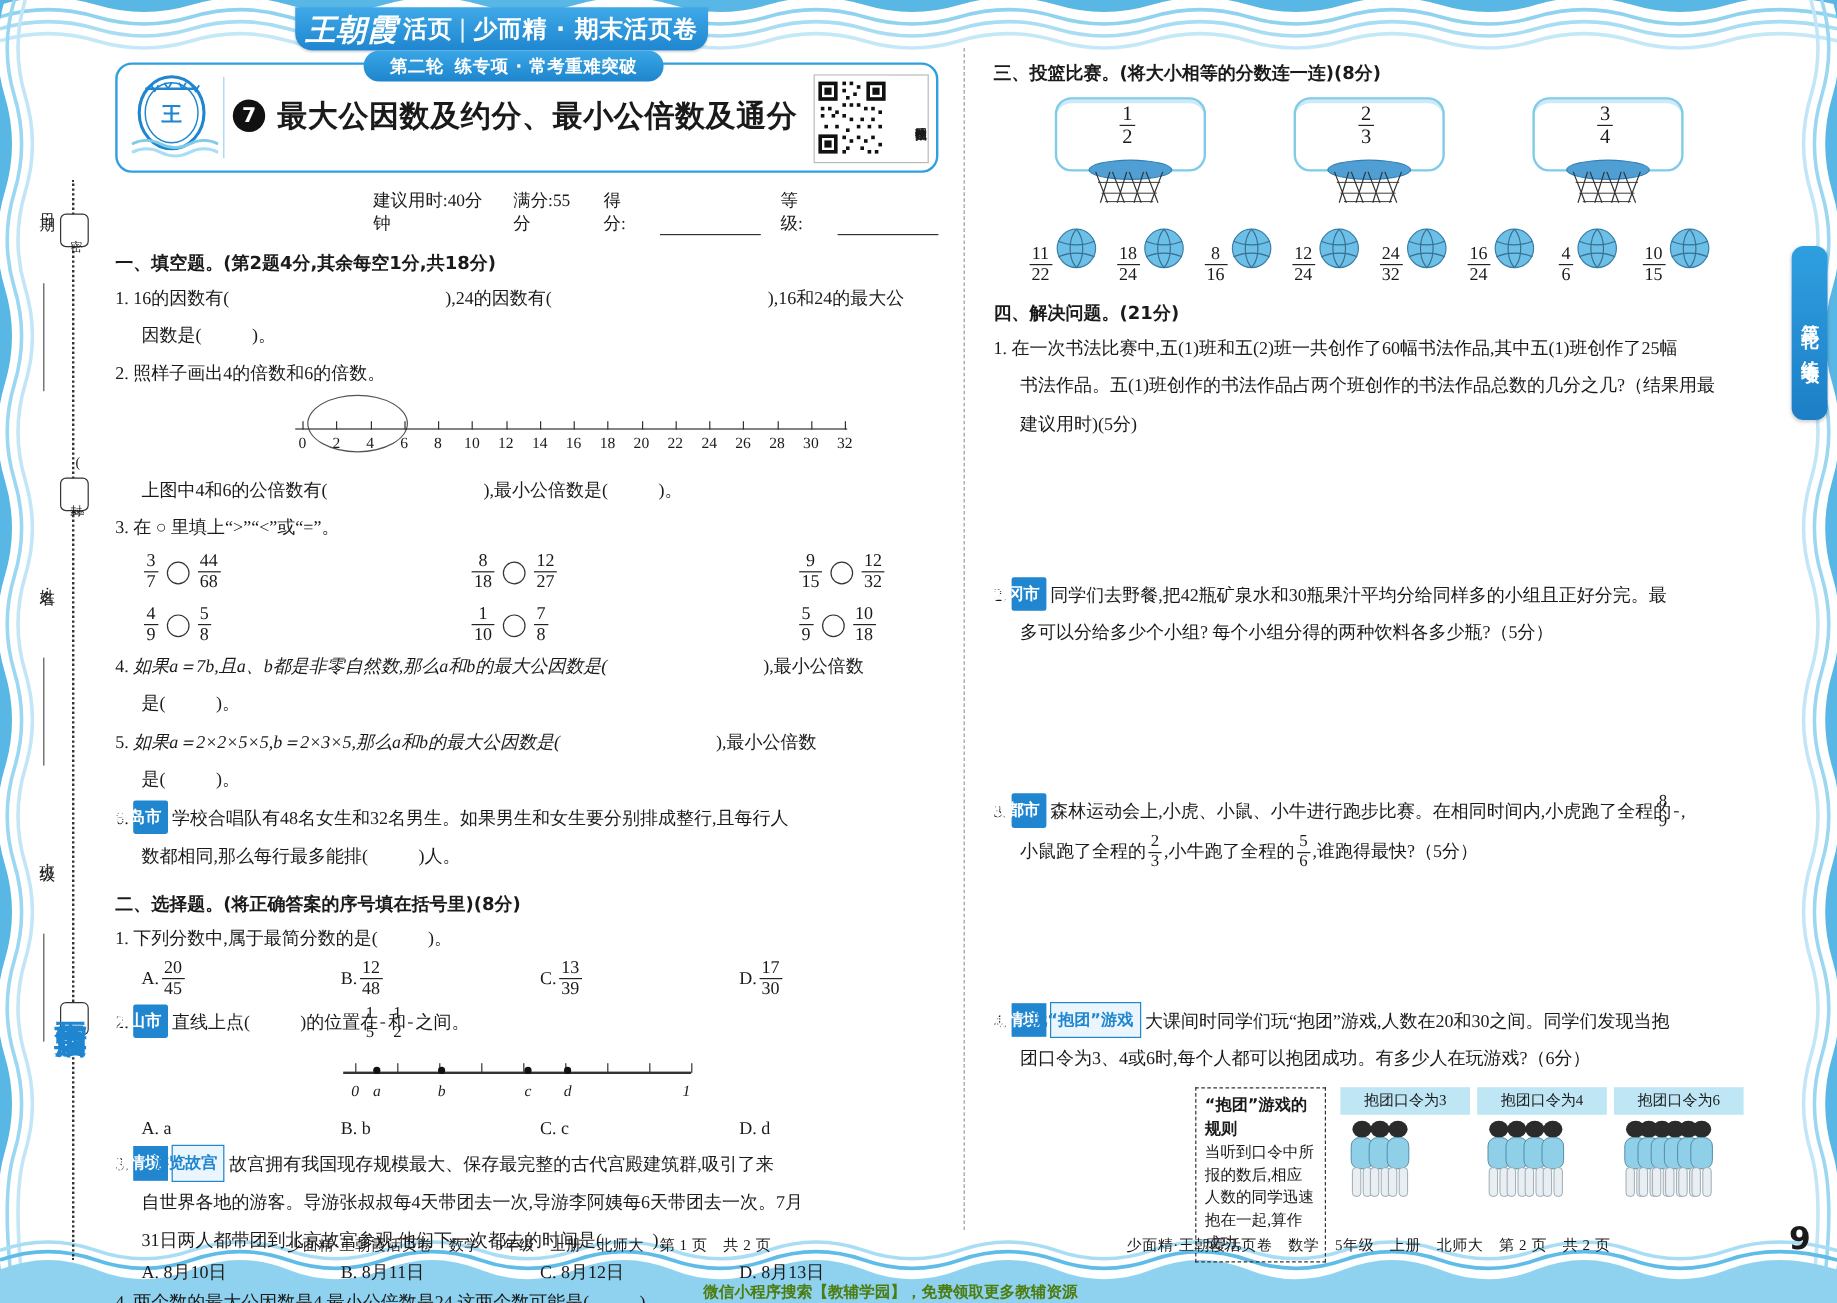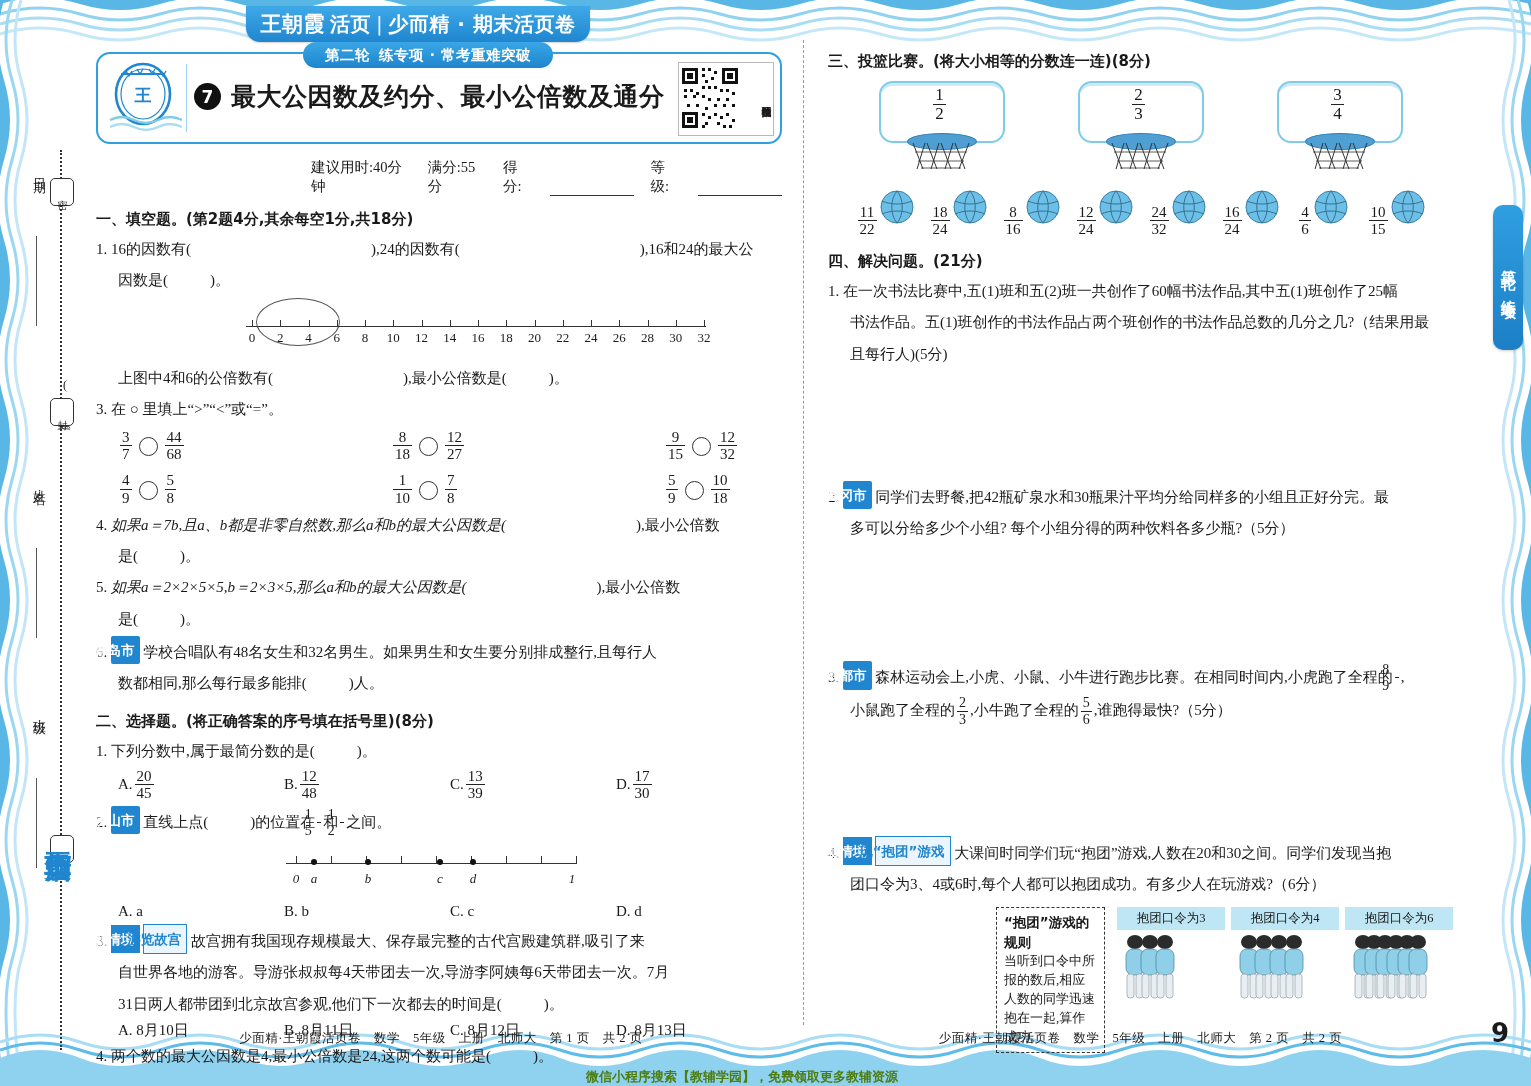--- a/index.html
+++ b/index.html
@@ -23,21 +23,21 @@
     background:linear-gradient(180deg,#3fa9e8 0%,#1f86cf 100%);
     border-radius:0 0 14px 14px;
     display:flex;align-items:center;justify-content:center;
     box-shadow:0 1px 2px rgba(0,0,0,.18);
   }
   .top-banner .brand{
     color:#fff;font-weight:bold;font-size:20px;letter-spacing:.5px;
     font-family:"DejaVu Sans","Liberation Sans",sans-serif;
     display:flex;align-items:center;gap:5px;
   }
-  .top-banner .brand .logo-script{font-size:21px;}
+  .top-banner .brand .logo-script{font-style:italic;font-size:25px;}
   .top-banner .brand .sep{font-weight:400;opacity:.9;}
 
   
   .left-margin{position:absolute;left:22px;top:150px;width:70px;height:900px;}
   .vtext{
     writing-mode:vertical-rl;text-orientation:upright;
     font-size:13px;letter-spacing:2px;white-space:nowrap;color:#222;
   }
   .vline{border-left:1px solid #555;height:90px;}
   .seal-dots{
@@ -408,20 +408,24 @@
   <div class="sec-head">一、填空题。(第2题4分,其余每空1分,共18分)</div>
 
   <div class="q q-body">
     <span>1.</span>
     <span>16的因数有(</span><span class="blank-lg"></span><span>),24的因数有(</span><span class="blank-lg"></span><span>),16和24的最大公</span>
   </div>
   <div class="q indent">
     <span>因数是(</span><span class="blank-sm"></span><span>)。</span>
   </div>
 
+  <div class="q q-body">
+    <span>2.</span>
+    <span>照样子画出4的倍数和6的倍数。</span>
+  </div>
 
   <div class="numline-wrap">
     <div class="loop"></div>
     <div class="numline"></div>
     <div id="nl-ticks">
         <div class="tick" style="left: 6px;"></div>
         <div class="nl-num" style="left: 6px;">0</div>
         <div class="tick" style="left: 34.25px;"></div>
         <div class="nl-num" style="left: 34.25px;">2</div>
         <div class="tick" style="left: 62.5px;"></div>
@@ -728,21 +732,21 @@
         </svg></div>
     </div>
 
   <div class="sec-head">四、解决问题。(21分)</div>
 
   <div class="rq">
     <span>1.</span>
     <span>在一次书法比赛中,五(1)班和五(2)班一共创作了60幅书法作品,其中五(1)班创作了25幅</span>
   </div>
   <div class="q indent">书法作品。五(1)班创作的书法作品占两个班创作的书法作品总数的几分之几?（结果用最</div>
-  <div class="q indent">且每行人)(5分)</div>
+  <div class="q indent">建议用时)(5分)</div>
   <div style="height:112px;"></div>
 
   <div class="rq">
     <span>2.</span>
     <span class="tag-city">黄冈市</span>
     <span>同学们去野餐,把42瓶矿泉水和30瓶果汁平均分给同样多的小组且正好分完。最</span>
   </div>
   <div class="q indent">多可以分给多少个小组? 每个小组分得的两种饮料各多少瓶?（5分）</div>
   <div style="height:118px;"></div>
 

